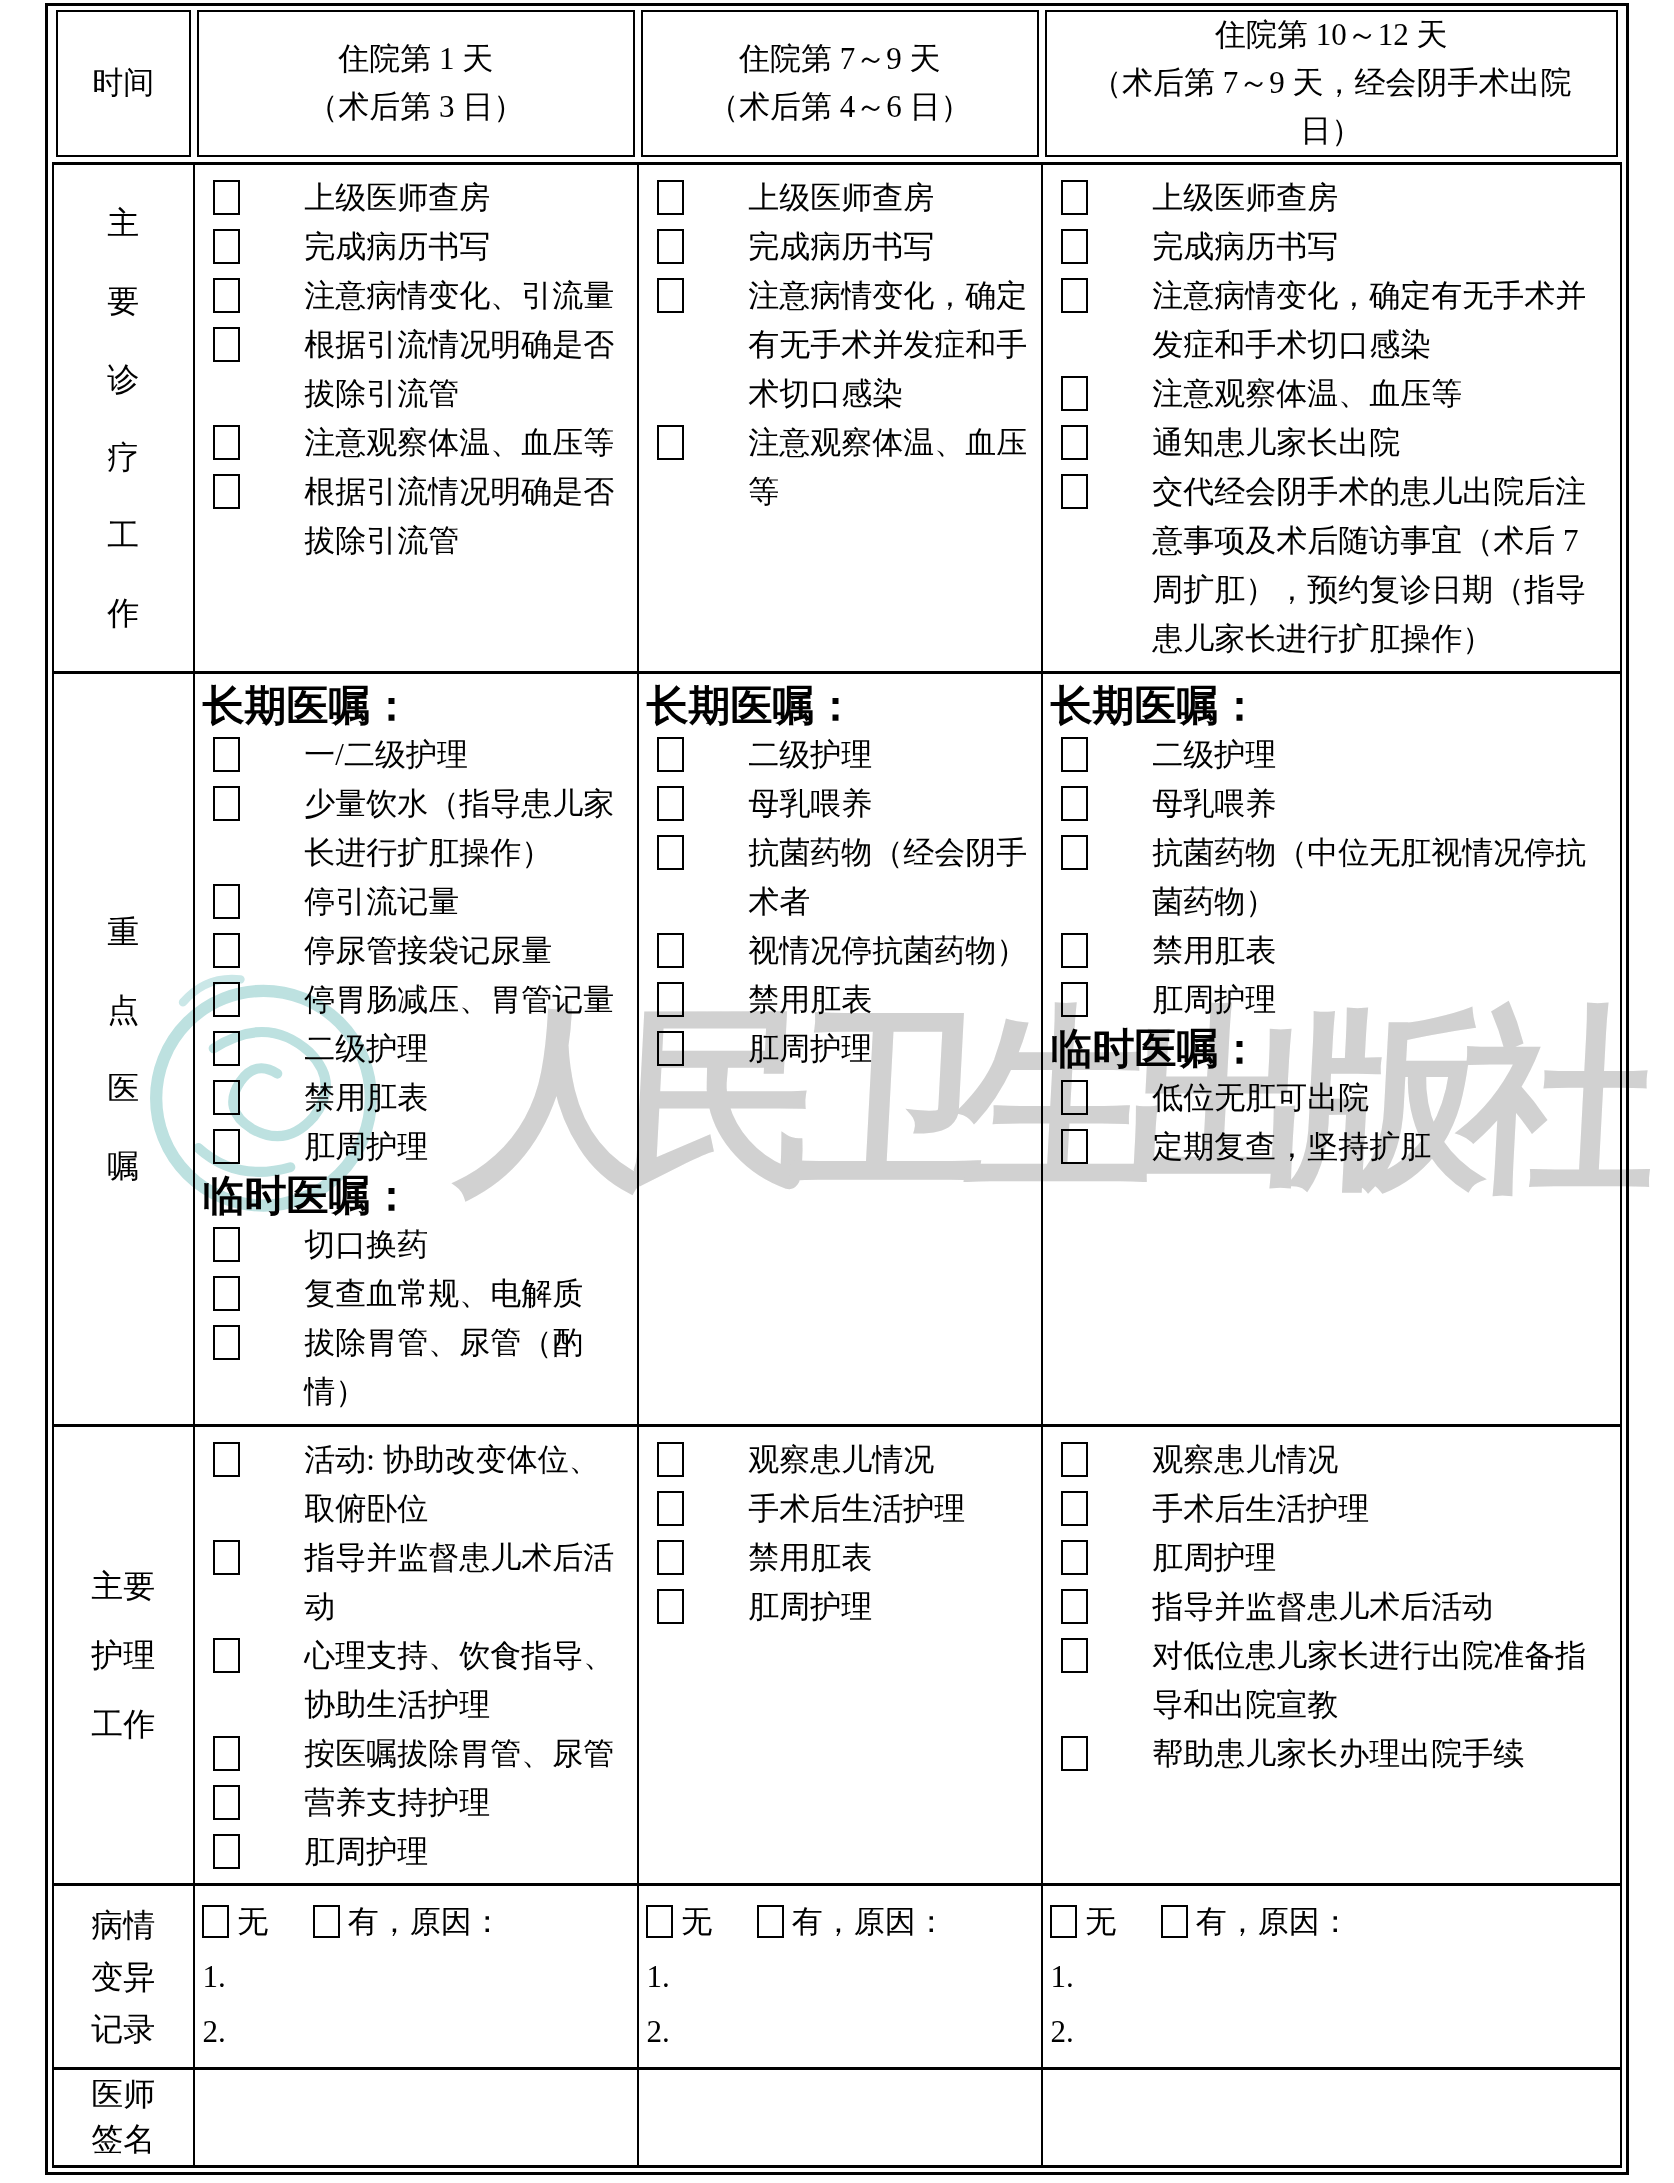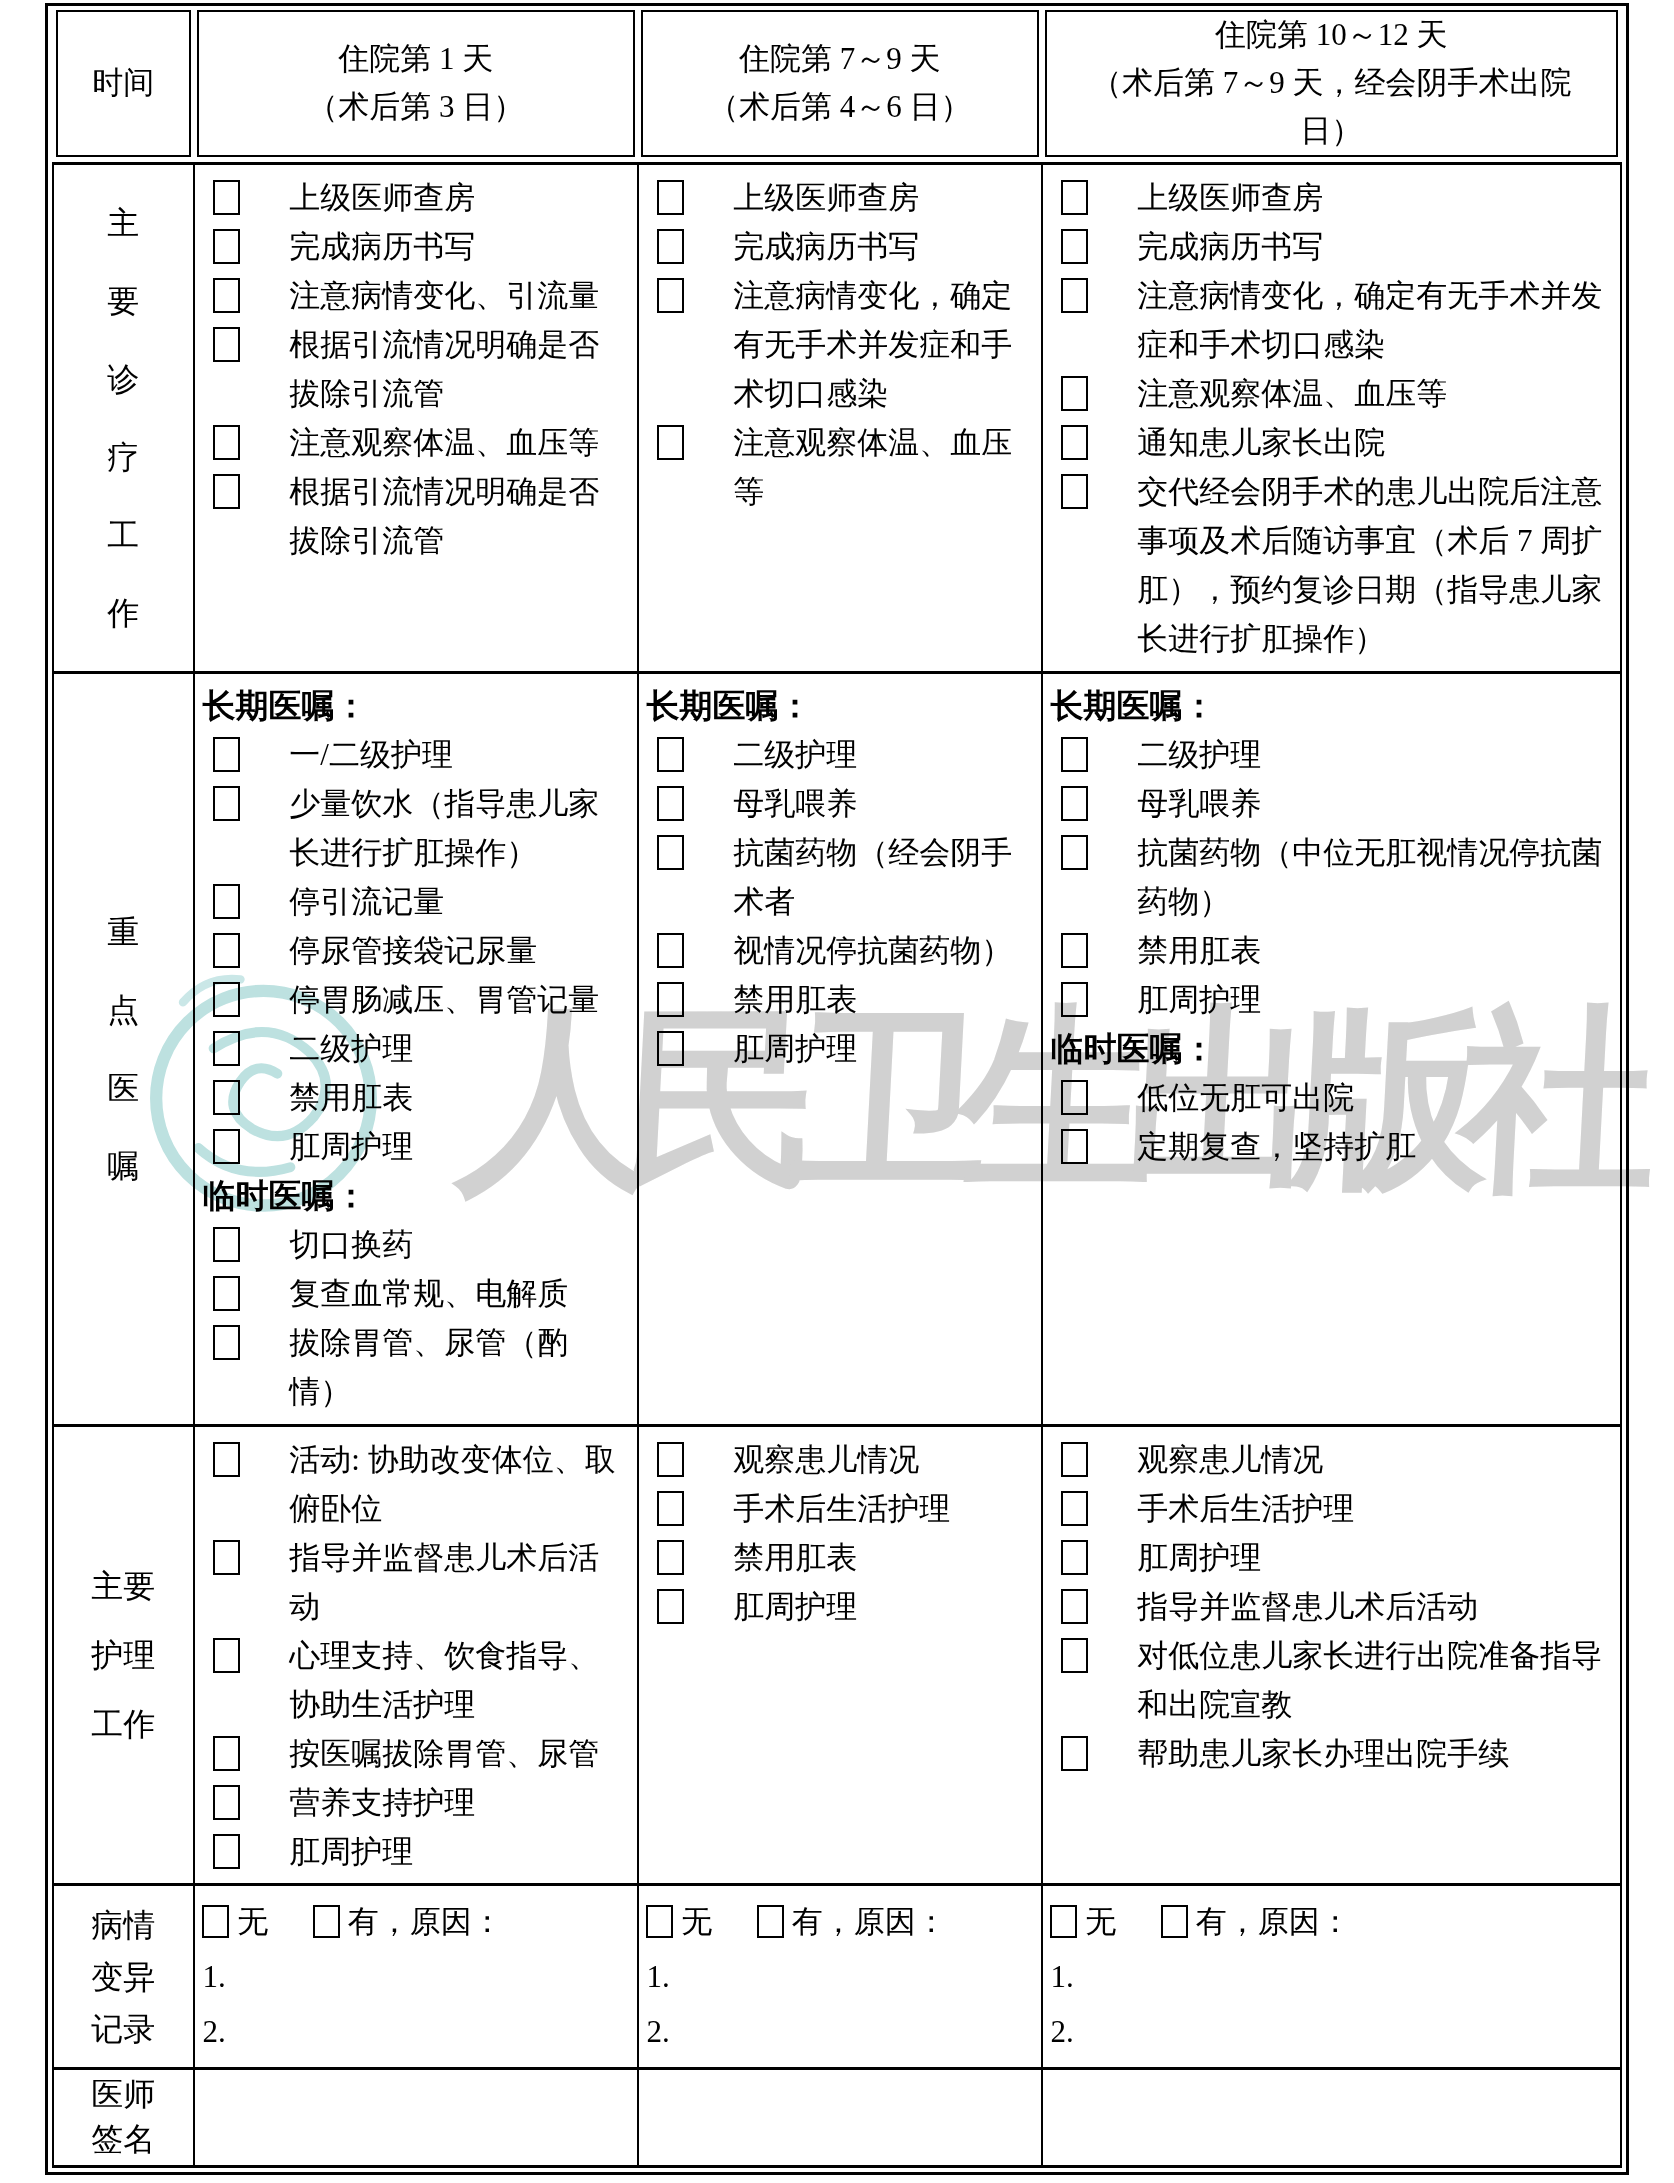--- a/index.html
+++ b/index.html
@@ -38,28 +38,28 @@
   }
   td.label{
     text-align:center;vertical-align:middle;font-size:32px;
     white-space:pre-line;line-height:55px;padding:0 1.5px;
   }
   td.label.tall{line-height:78px;}
   td.label.mid{line-height:69px;}
   td.label.tight{line-height:52px;}
   td.label.sig{line-height:45px;}
   .cell{padding:7.7px 9.2px 7.7px 7.7px;font-size:31px;line-height:49px;}
-  .item{display:flex;align-items:flex-start;}
+  .item{display:flex;align-items:flex-start;gap:15px;}
   .cb{
     flex:0 0 auto;width:23px;height:31px;border:2.3px solid #000;
     margin:7px 49px 0 10.8px;background:transparent;
   }
   .txt{flex:1 1 auto;min-width:0;}
   .subhead{
-    font-weight:bold;font-size:33px;line-height:49px;
+    font-weight:bold;font-size:42px;line-height:49px;
     font-family:"Liberation Sans","DejaVu Sans",sans-serif;
   }
   .varline{display:flex;align-items:center;height:55px;}
   .cbv{flex:0 0 auto;width:23px;height:29px;border:2.3px solid #000;margin-right:7.7px;}
   .vgap{display:inline-block;width:45px;}
   .numline{line-height:55px;}
   .sigspace{height:100%;min-height:31px;}
 </style>
 </head>
 <body>

